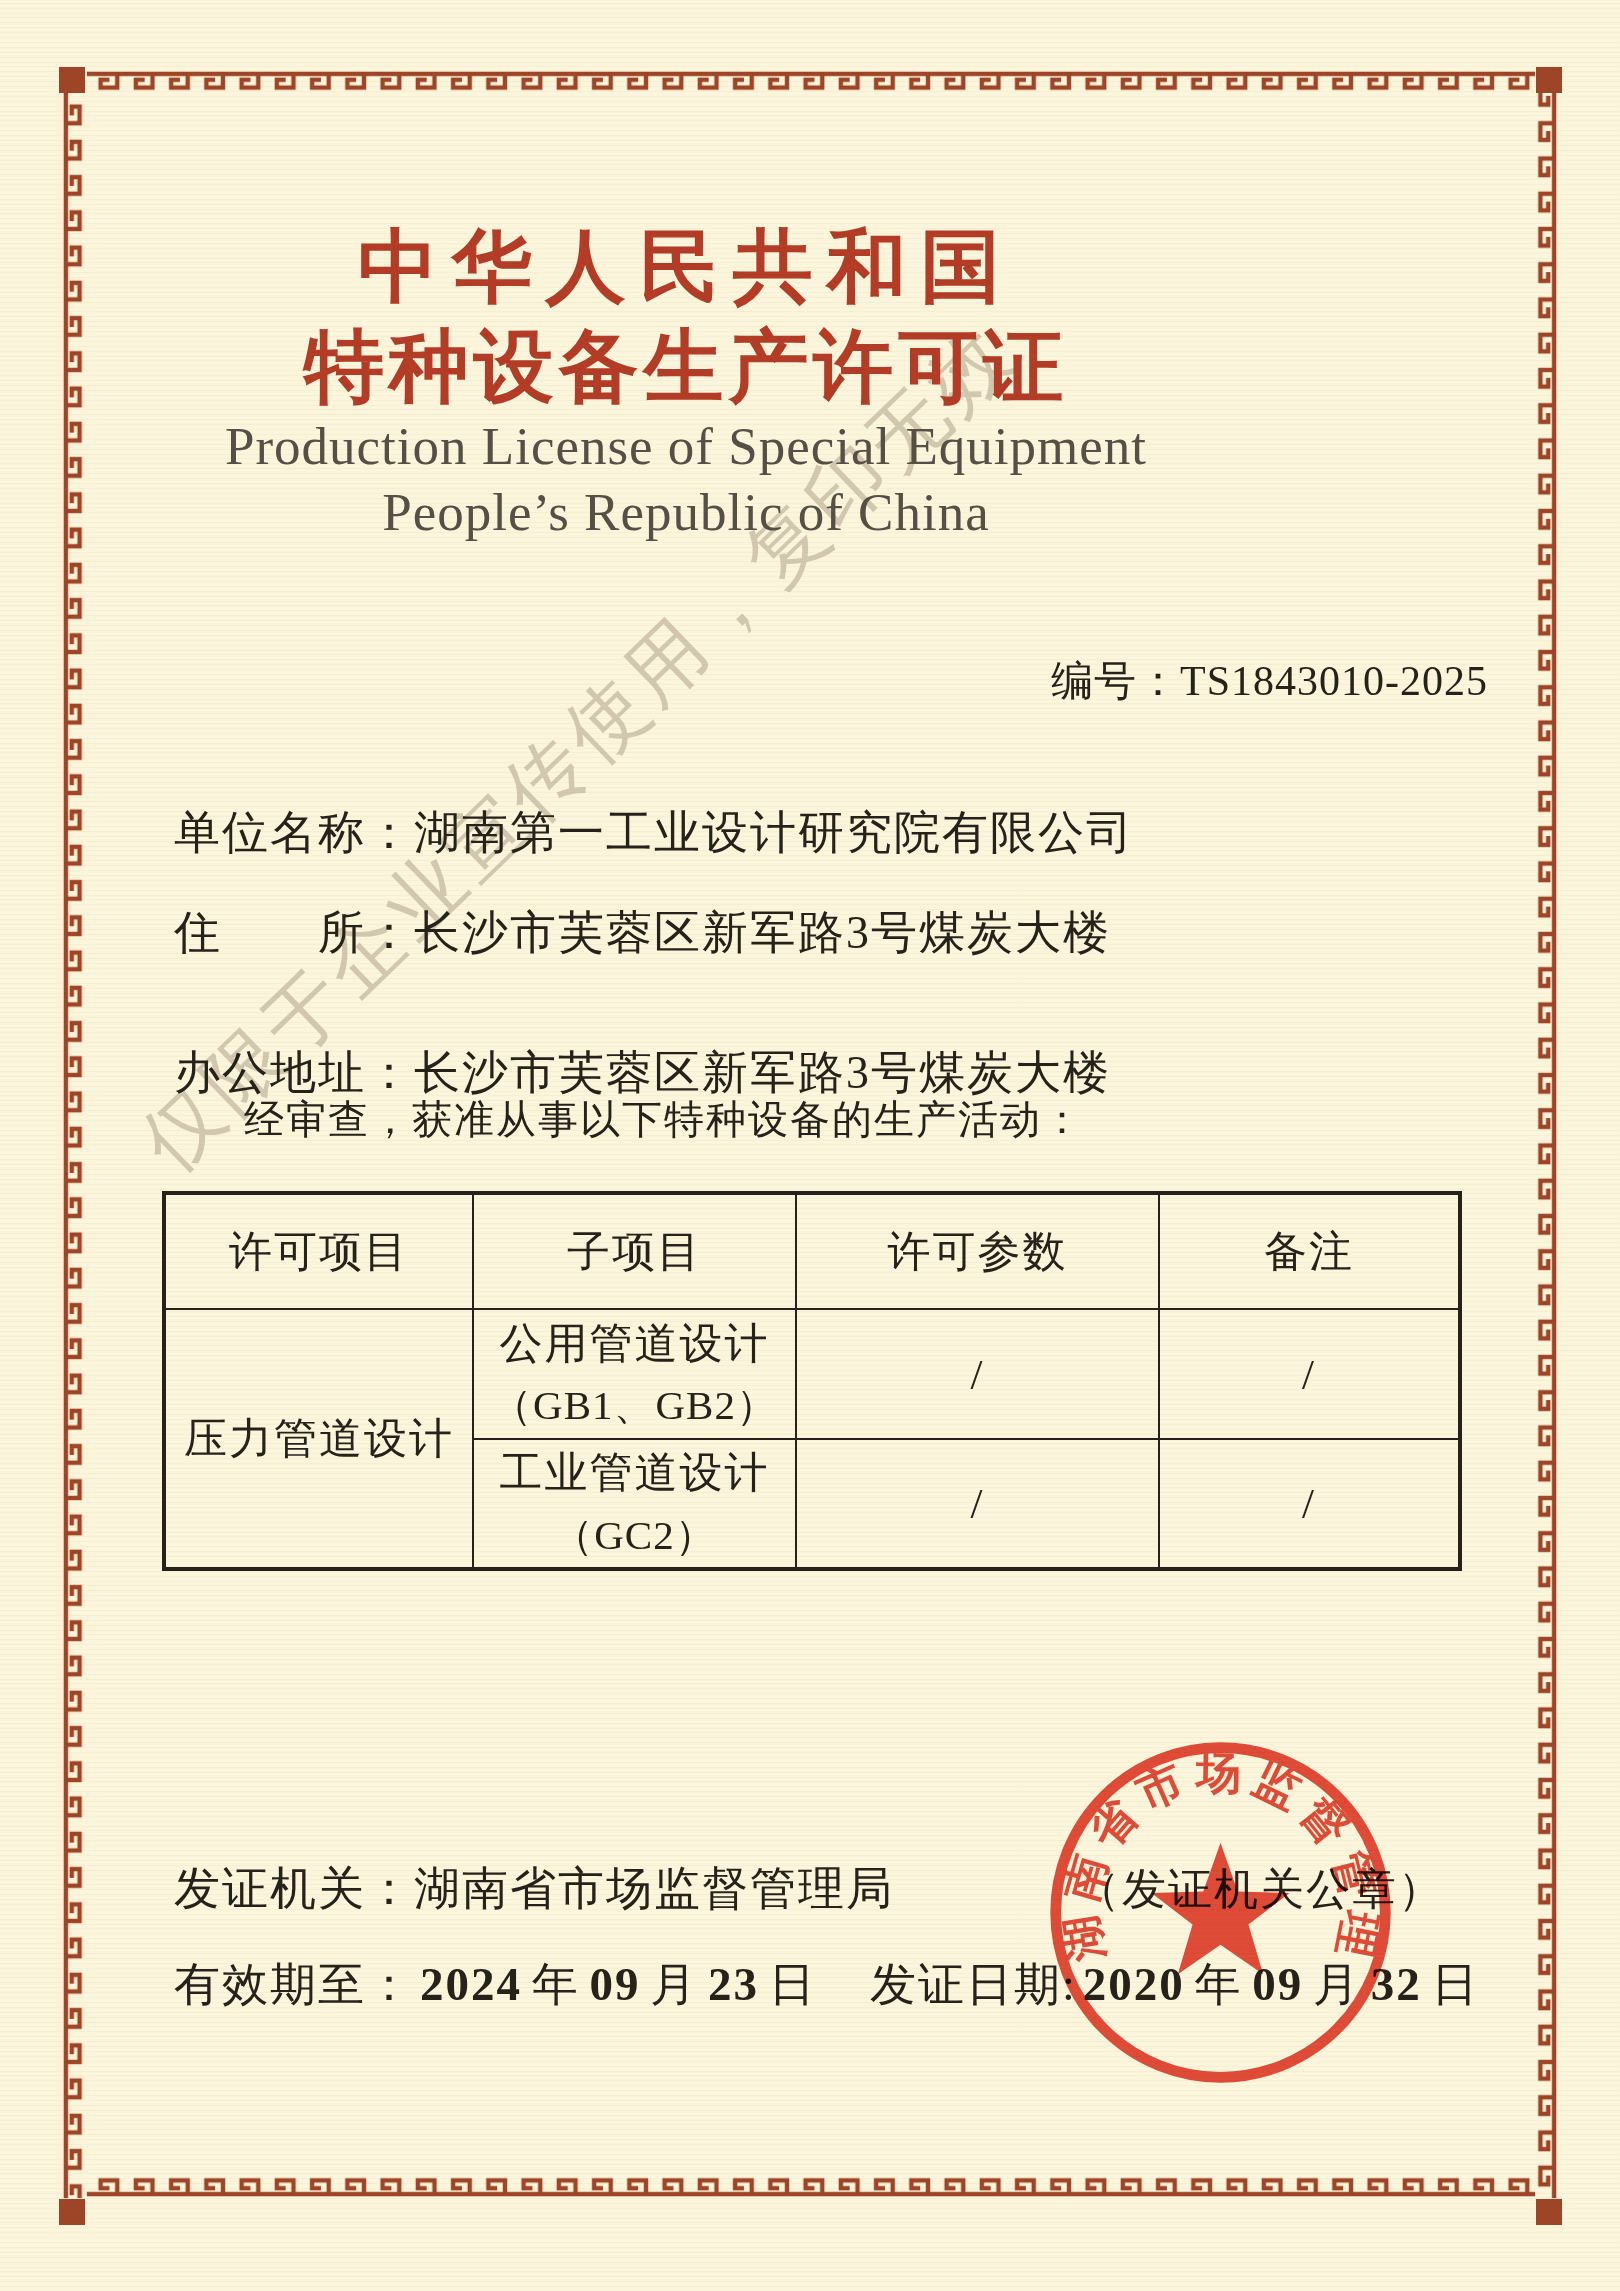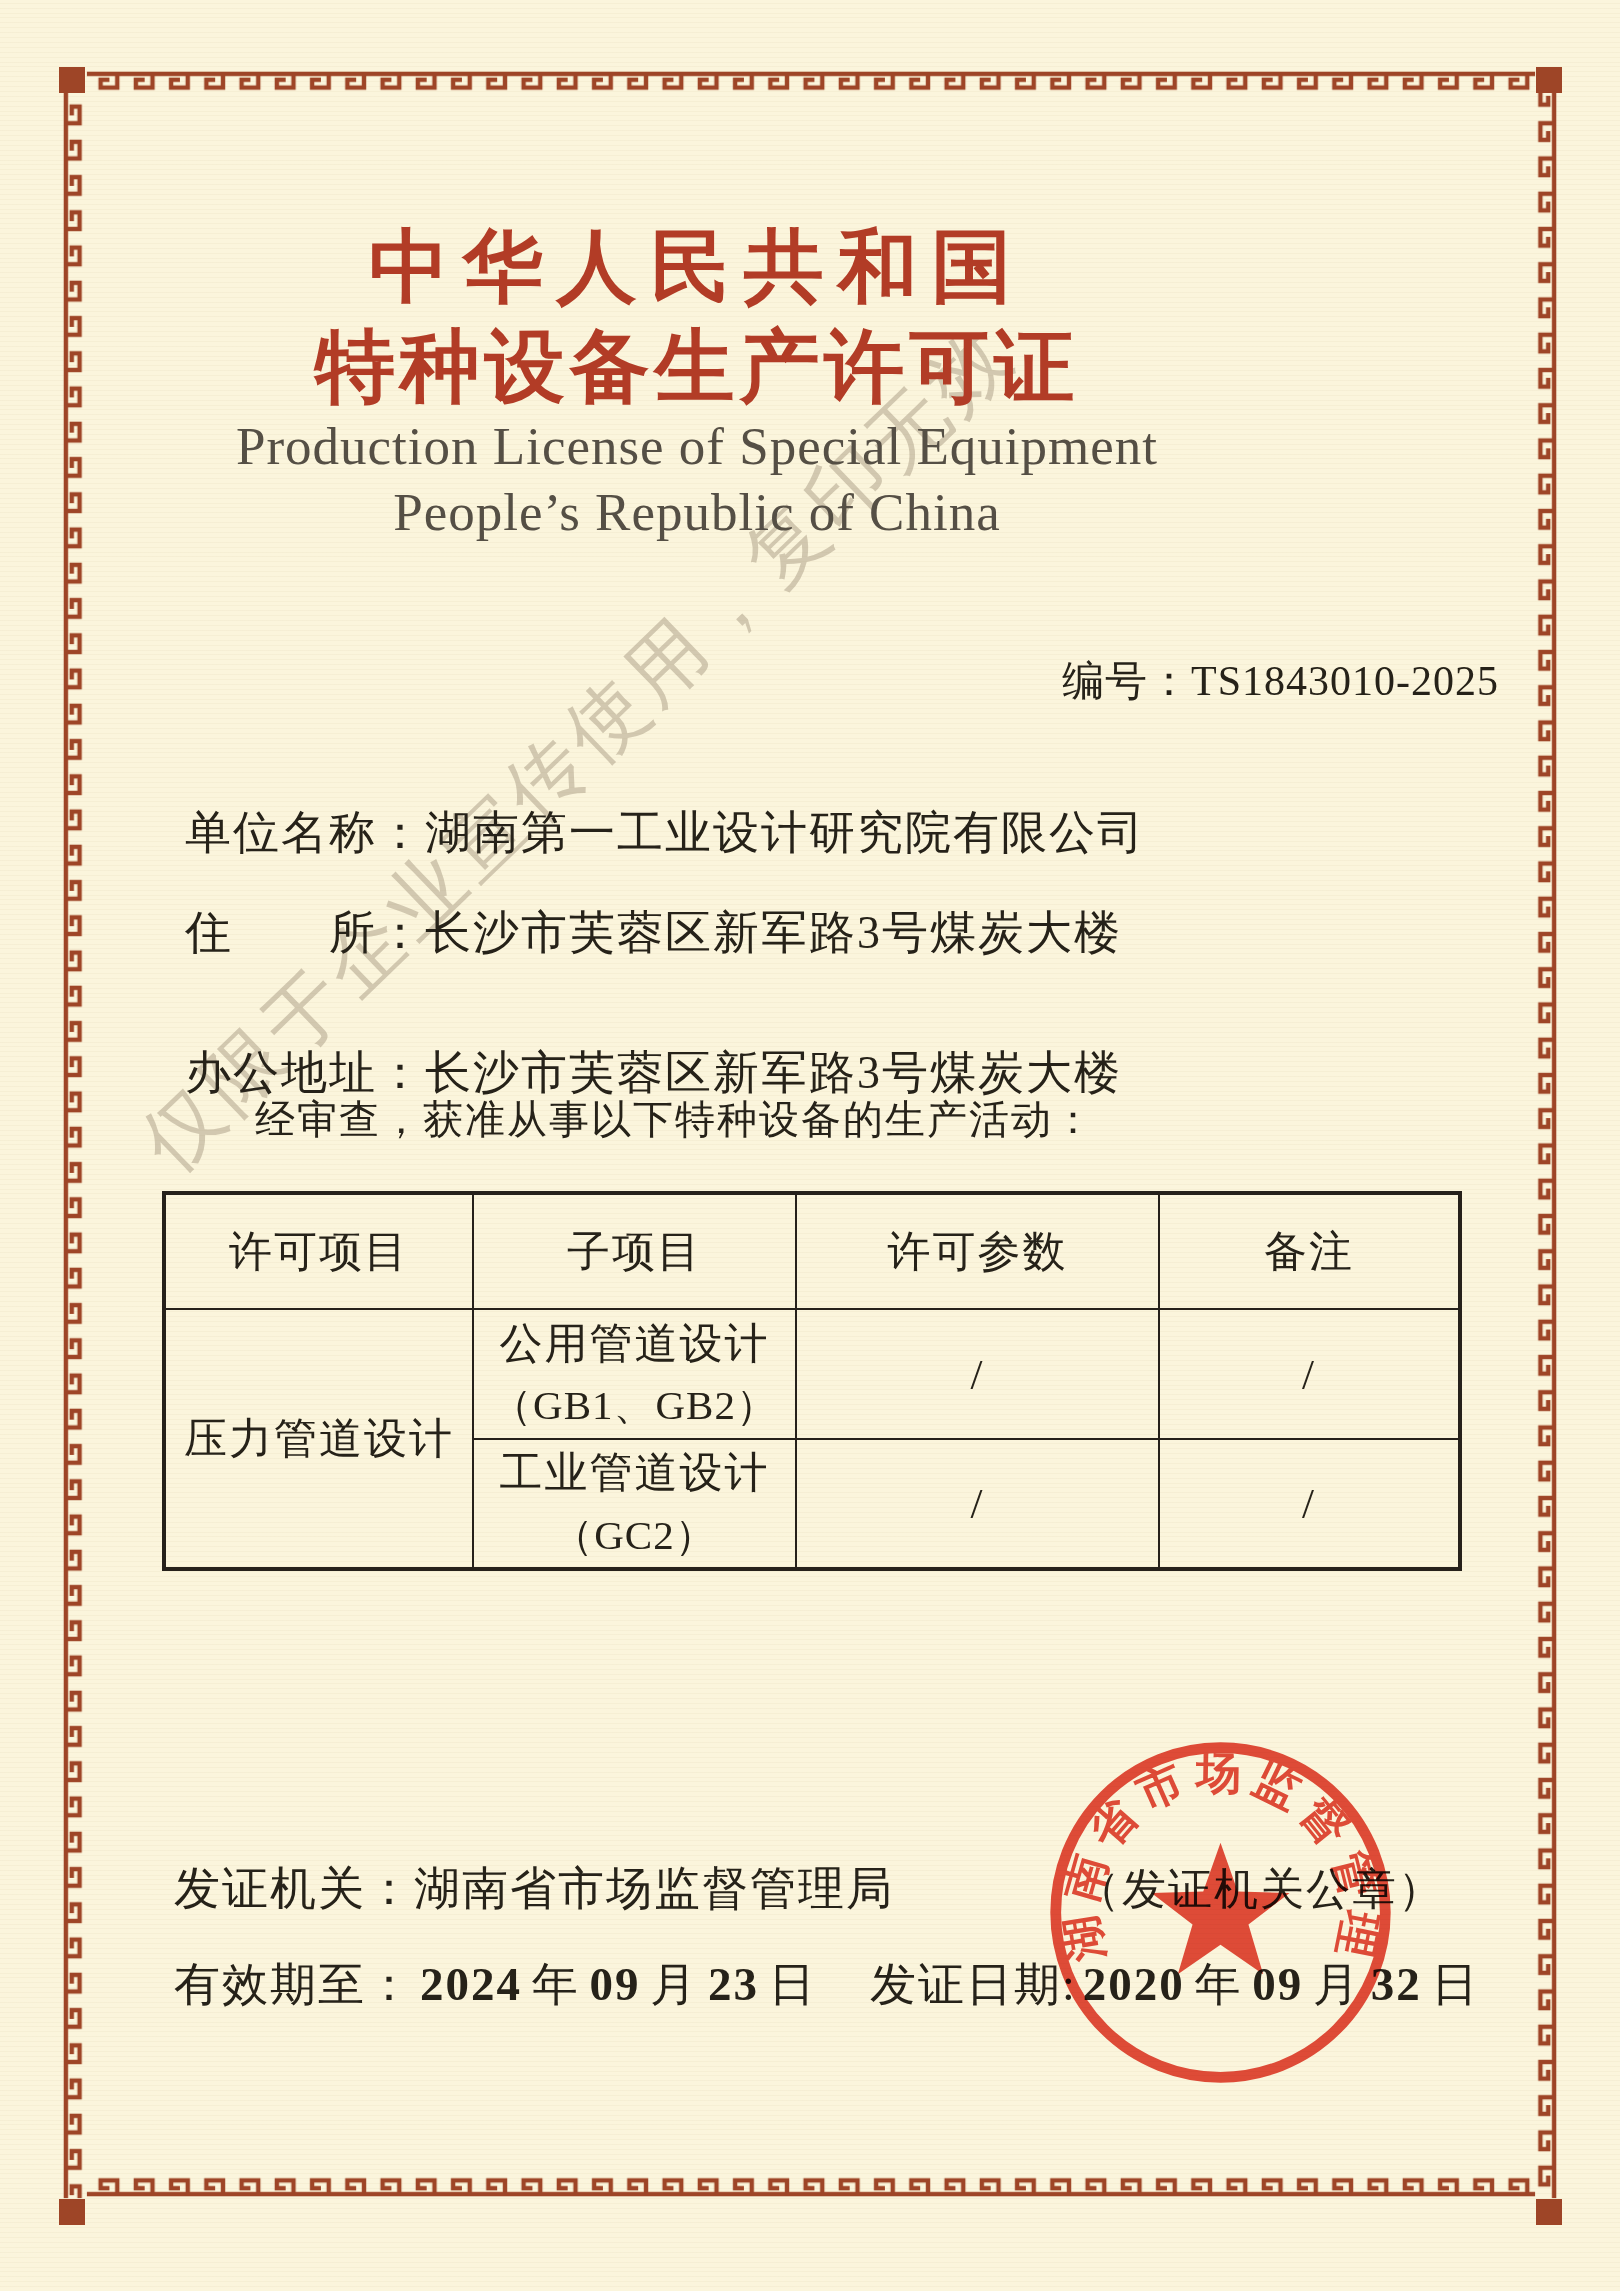--- a/index.html
+++ b/index.html
@@ -66,21 +66,21 @@
   
   .seal{position:absolute;left:1041px;top:1733px;z-index:4;mix-blend-mode:multiply;opacity:0.9;}
   
   .watermark{
     position:absolute;left:-29px;top:696px;width:1215px;text-align:center;
     font-size:78px;letter-spacing:5.9px;white-space:nowrap;
     color:rgba(152,139,114,0.42);
     transform:rotate(-44deg);transform-origin:50% 50%;
     z-index:1;font-family:"Liberation Serif","DejaVu Serif",serif;
   }
-  .z2{z-index:2;padding-left:11px;}
+  .z2{z-index:2;}
 </style>
 </head>
 <body>
 
 <div class="page">
 
   <div class="bstrip" style="left:86px;top:69px;">
     <svg width="1450" height="23.5" viewBox="0 0 1479 24">
       <defs>
           <pattern id="gk1" width="36" height="24" patternUnits="userSpaceOnUse">

